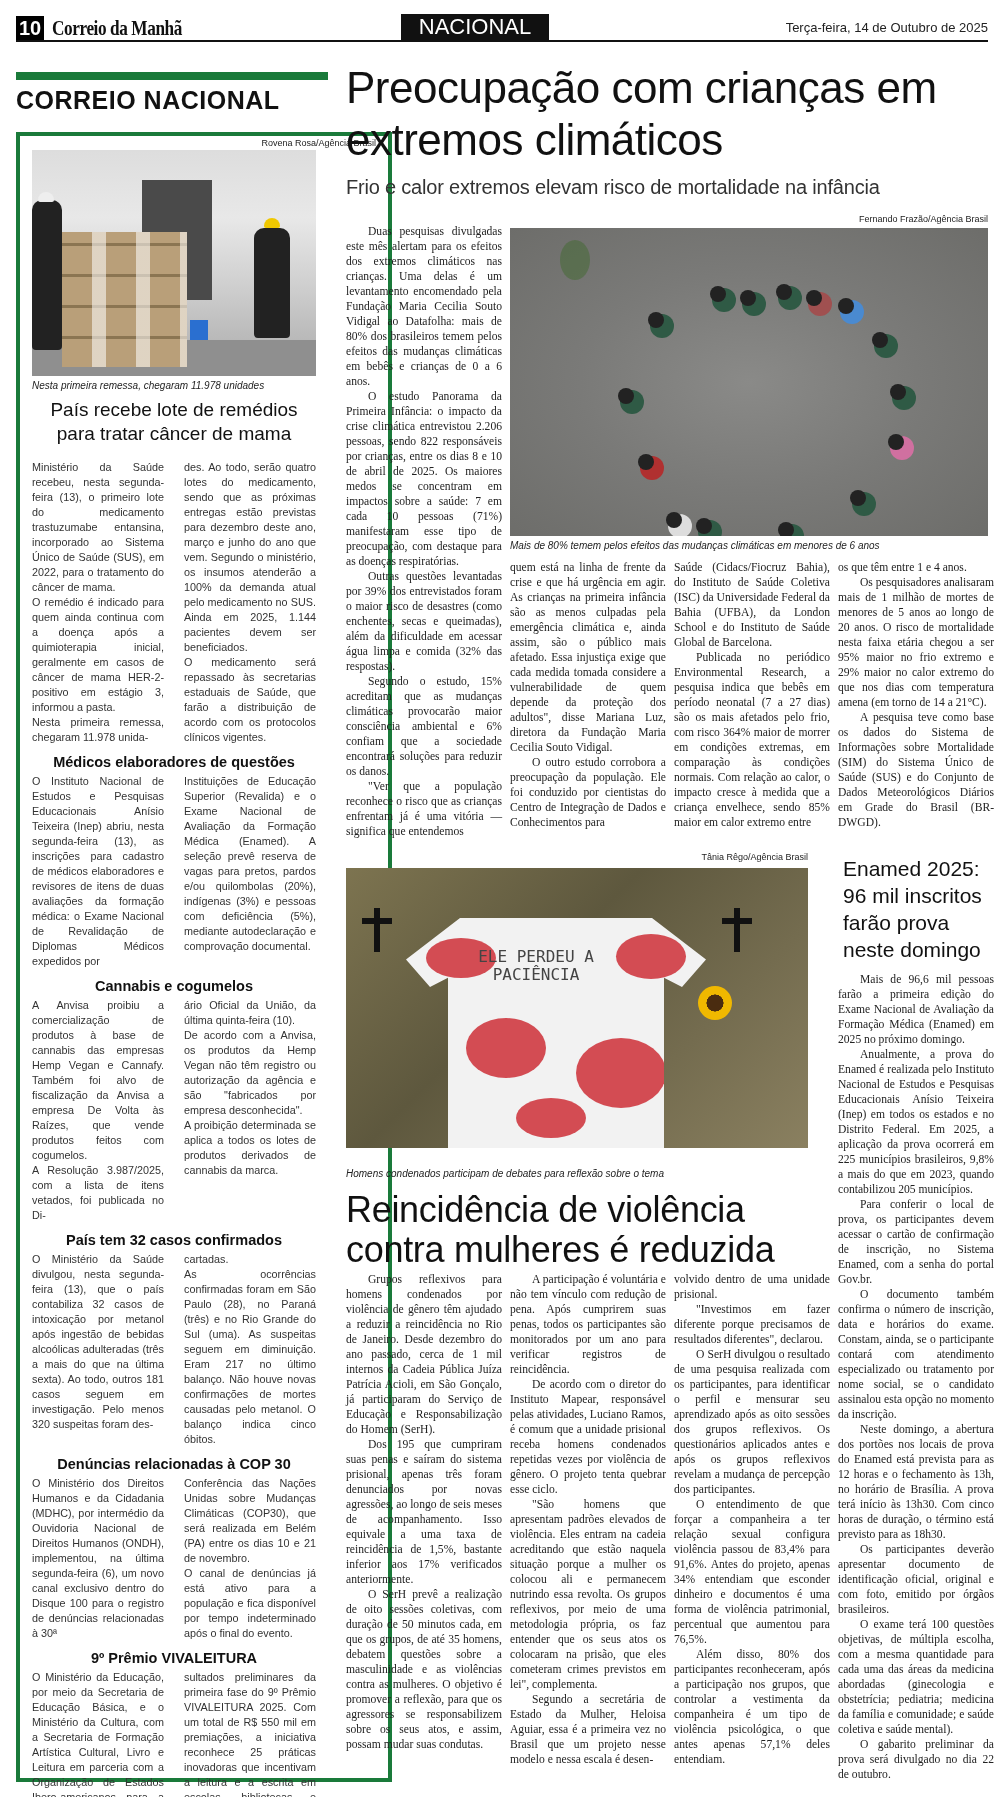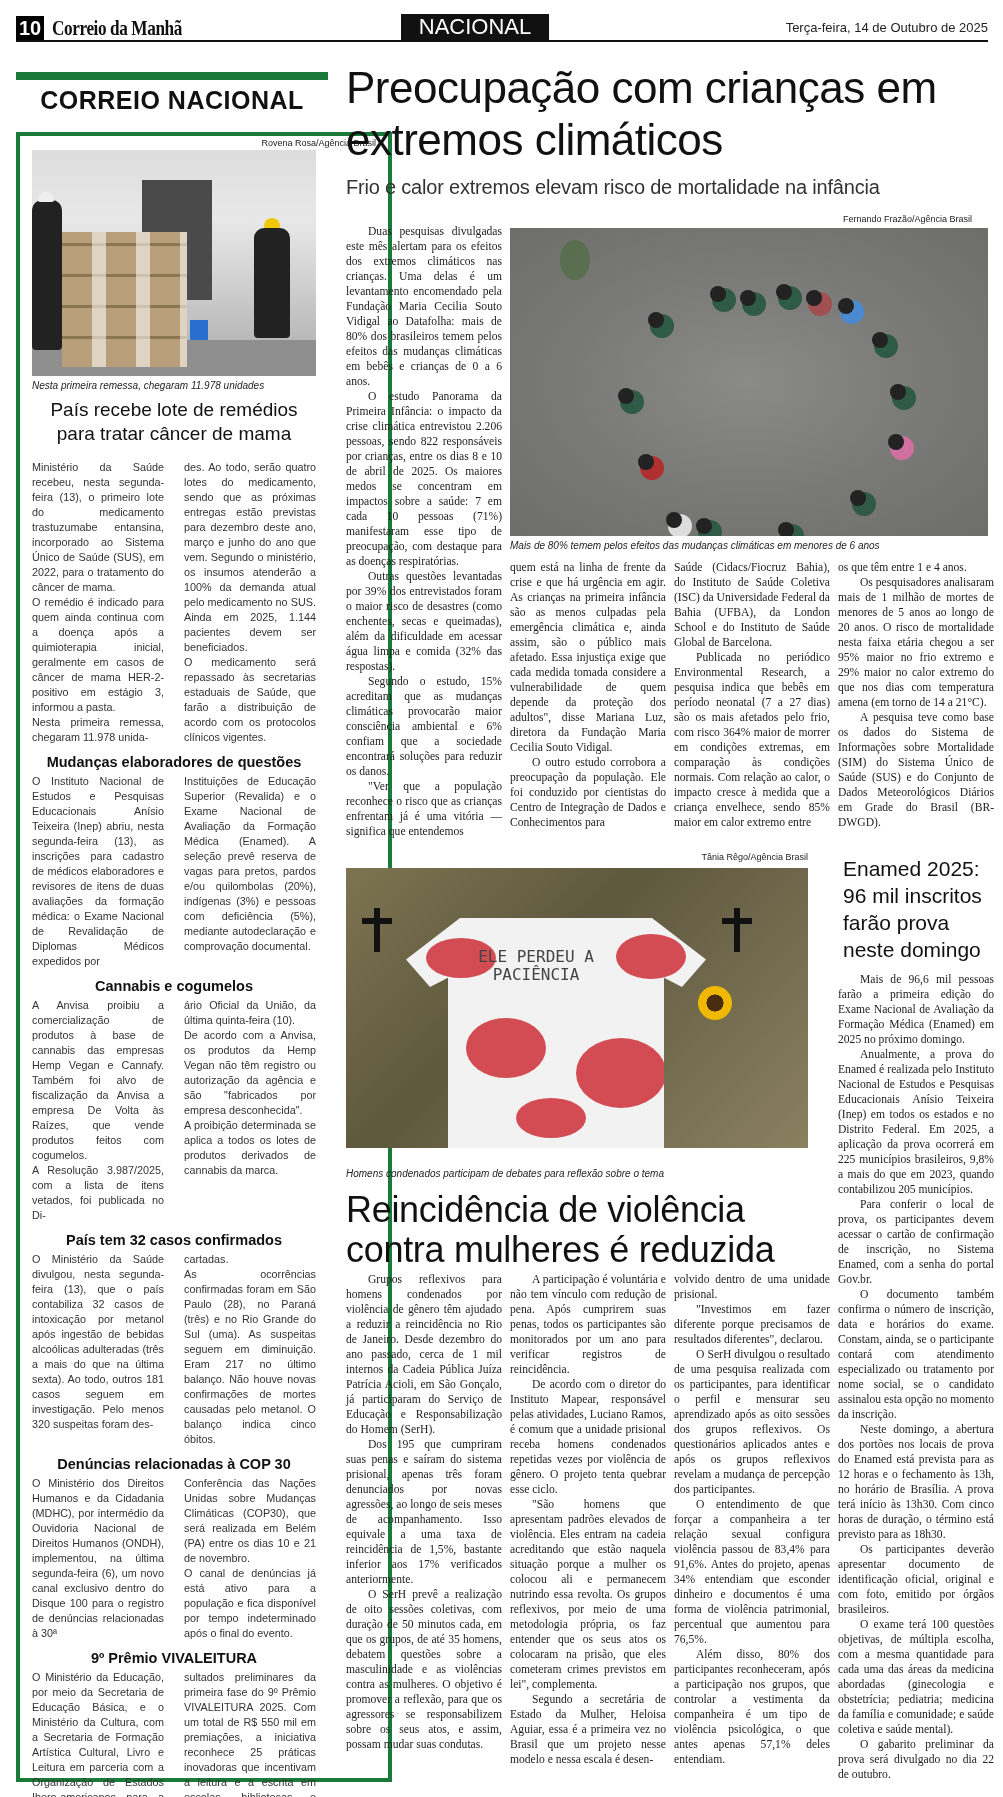--- a/index.html
+++ b/index.html
@@ -4,21 +4,21 @@
 <style>
 *{box-sizing:border-box;margin:0;padding:0}
 body{width:1003px;height:1797px;background:#fff;font-family:"DejaVu Serif",serif;color:#111;position:relative;overflow:hidden}
 .hdr{position:absolute;left:16px;top:14px;width:972px;height:28px;border-bottom:2px solid #111}
 .pgnum{position:absolute;left:0;top:2px;width:28px;height:24px;background:#000000;color:#fff;font:bold 20px "Liberation Sans",sans-serif;text-align:center;line-height:24px}
 .paper{position:absolute;left:36px;top:2px;font:bold 21px "Liberation Serif",serif;letter-spacing:-0.5px;line-height:24px;transform:scaleX(.82);transform-origin:left}
 .section{position:absolute;left:385px;top:0;width:148px;height:26px;background:#111;color:#fff;font:22px "Liberation Sans",sans-serif;text-align:center;line-height:26px}
 .date{position:absolute;right:0;top:6px;font:13px "Liberation Sans",sans-serif;color:#222}
 
 .lbar{position:absolute;left:16px;top:72px;width:312px;height:8px;background:#1a7a3a}
-.lttl{position:absolute;left:16px;top:86px;width:312px;text-align:center;font:bold 25px "Liberation Sans",sans-serif;letter-spacing:0.5px}
+.lttl{position:absolute;left:16px;top:86px;width:312px;text-align:left;font:bold 25px "Liberation Sans",sans-serif;letter-spacing:0.5px}
 .lbox{position:absolute;left:16px;top:132px;width:376px;height:1650px;border:4px solid #1a7a3a}
 .credit{font:9px "Liberation Sans",sans-serif;text-align:right;color:#222}
 .photo1{position:absolute;left:12px;top:14px;width:284px;height:226px;background:linear-gradient(180deg,#ddd 0%,#e8e8e8 30%,#cfcfcf 60%,#aaa 100%);overflow:hidden}
 .pallet{position:absolute;left:30px;top:82px;width:125px;height:135px;background:repeating-linear-gradient(0deg,#b99f79 0 28px,#8b7552 28px 31px),#b99f79}
 .pallet:before{content:"";position:absolute;inset:0;background:repeating-linear-gradient(90deg,transparent 0 30px,rgba(255,255,255,.55) 30px 44px)}
 .worker{position:absolute;background:#222;border-radius:10px 10px 4px 4px}
 .helmet{position:absolute;width:16px;height:10px;border-radius:8px 8px 2px 2px;background:#f0c800}
 .cap1{font:italic 10px "Liberation Sans",sans-serif;color:#222;position:absolute;left:12px;top:244px}
 .lh{font:19px "Liberation Sans",sans-serif;text-align:center;line-height:24px}
 .lsub{font:bold 14.5px "Liberation Sans",sans-serif;text-align:center;line-height:18px;margin:8px 0 3px}
@@ -78,21 +78,21 @@
         <p>Ministério da Saúde recebeu, nesta segunda-feira (13), o primeiro lote do medicamento trastuzumabe entansina, incorporado ao Sistema Único de Saúde (SUS), em 2022, para o tratamento do câncer de mama.</p>
         <p>O remédio é indicado para quem ainda continua com a doença após a quimioterapia inicial, geralmente em casos de câncer de mama HER-2-positivo em estágio 3, informou a pasta.</p>
         <p>Nesta primeira remessa, chegaram 11.978 unida-</p>
       </div>
       <div>
         <p>des. Ao todo, serão quatro lotes do medicamento, sendo que as próximas entregas estão previstas para dezembro deste ano, março e junho do ano que vem. Segundo o ministério, os insumos atenderão a 100% da demanda atual pelo medicamento no SUS. Ainda em 2025, 1.144 pacientes devem ser beneficiados.</p>
         <p>O medicamento será repassado às secretarias estaduais de Saúde, que farão a distribuição de acordo com os protocolos clínicos vigentes.</p>
       </div>
     </div>
 
-    <div class="lsub">Mudanças elaboradores de questões</div>
+    <div class="lsub">Médicos elaboradores de questões</div>
     <div class="cols2">
       <div>
           <p>O Instituto Nacional de Estudos e Pesquisas Educacionais Anísio Teixeira (Inep) abriu, nesta segunda-feira (13), as inscrições para cadastro de médicos elaboradores e revisores de itens de duas avaliações da formação médica: o Exame Nacional de Revalidação de Diplomas Médicos expedidos por</p>
         </div>
       <div>
           <p>Instituições de Educação Superior (Revalida) e o Exame Nacional de Avaliação da Formação Médica (Enamed). A seleção prevê reserva de vagas para pretos, pardos e/ou quilombolas (20%), indígenas (3%) e pessoas com deficiência (5%), mediante autodeclaração e comprovação documental.</p>
         </div>
     </div>
 
     <div class="lsub">Cannabis e cogumelos</div>
@@ -137,21 +137,21 @@
         </div>
       <div>
           <p>sultados preliminares da primeira fase do 9º Prêmio VIVALEITURA 2025. Com um total de R$ 550 mil em premiações, a iniciativa reconhece 25 práticas inovadoras que incentivam a leitura e a escrita em escolas, bibliotecas e outros espaços culturais de todo o país.</p>
         </div>
     </div>
   </div>
 </div>
 
 <div class="mh">Preocupação com crianças em extremos climáticos</div>
 <div class="msub">Frio e calor extremos elevam risco de mortalidade na infância</div>
-<div class="cr" style="left:744px;top:214px;width:228px">Fernando Frazão/Agência Brasil</div>
+<div class="cr" style="left:760px;top:214px;width:228px">Fernando Frazão/Agência Brasil</div>
 
 <div class="c body" style="left:346px;top:224px;width:156px">
   <p>Duas pesquisas divulgadas este mês alertam para os efeitos dos extremos climáticos nas crianças. Uma delas é um levantamento encomendado pela Fundação Maria Cecilia Souto Vidigal ao Datafolha: mais de 80% dos brasileiros temem pelos efeitos das mudanças climáticas em bebês e crianças de 0 a 6 anos.</p>
   <p>O estudo Panorama da Primeira Infância: o impacto da crise climática entrevistou 2.206 pessoas, sendo 822 responsáveis por crianças, entre os dias 8 e 10 de abril de 2025. Os maiores medos se concentram em impactos sobre a saúde: 7 em cada 10 pessoas (71%) manifestaram esse tipo de preocupação, com destaque para as doenças respiratórias.</p>
   <p>Outras questões levantadas por 39% dos entrevistados foram o maior risco de desastres (como enchentes, secas e queimadas), além da dificuldade em acessar água limpa e comida (32% das respostas).</p>
   <p>Segundo o estudo, 15% acreditam que as mudanças climáticas provocarão maior consciência ambiental e 6% confiam que a sociedade encontrará soluções para reduzir os danos.</p>
   <p>"Ver que a população reconhece o risco que as crianças enfrentam já é uma vitória — significa que entendemos</p>
 </div>
 
 <div class="photo2">

